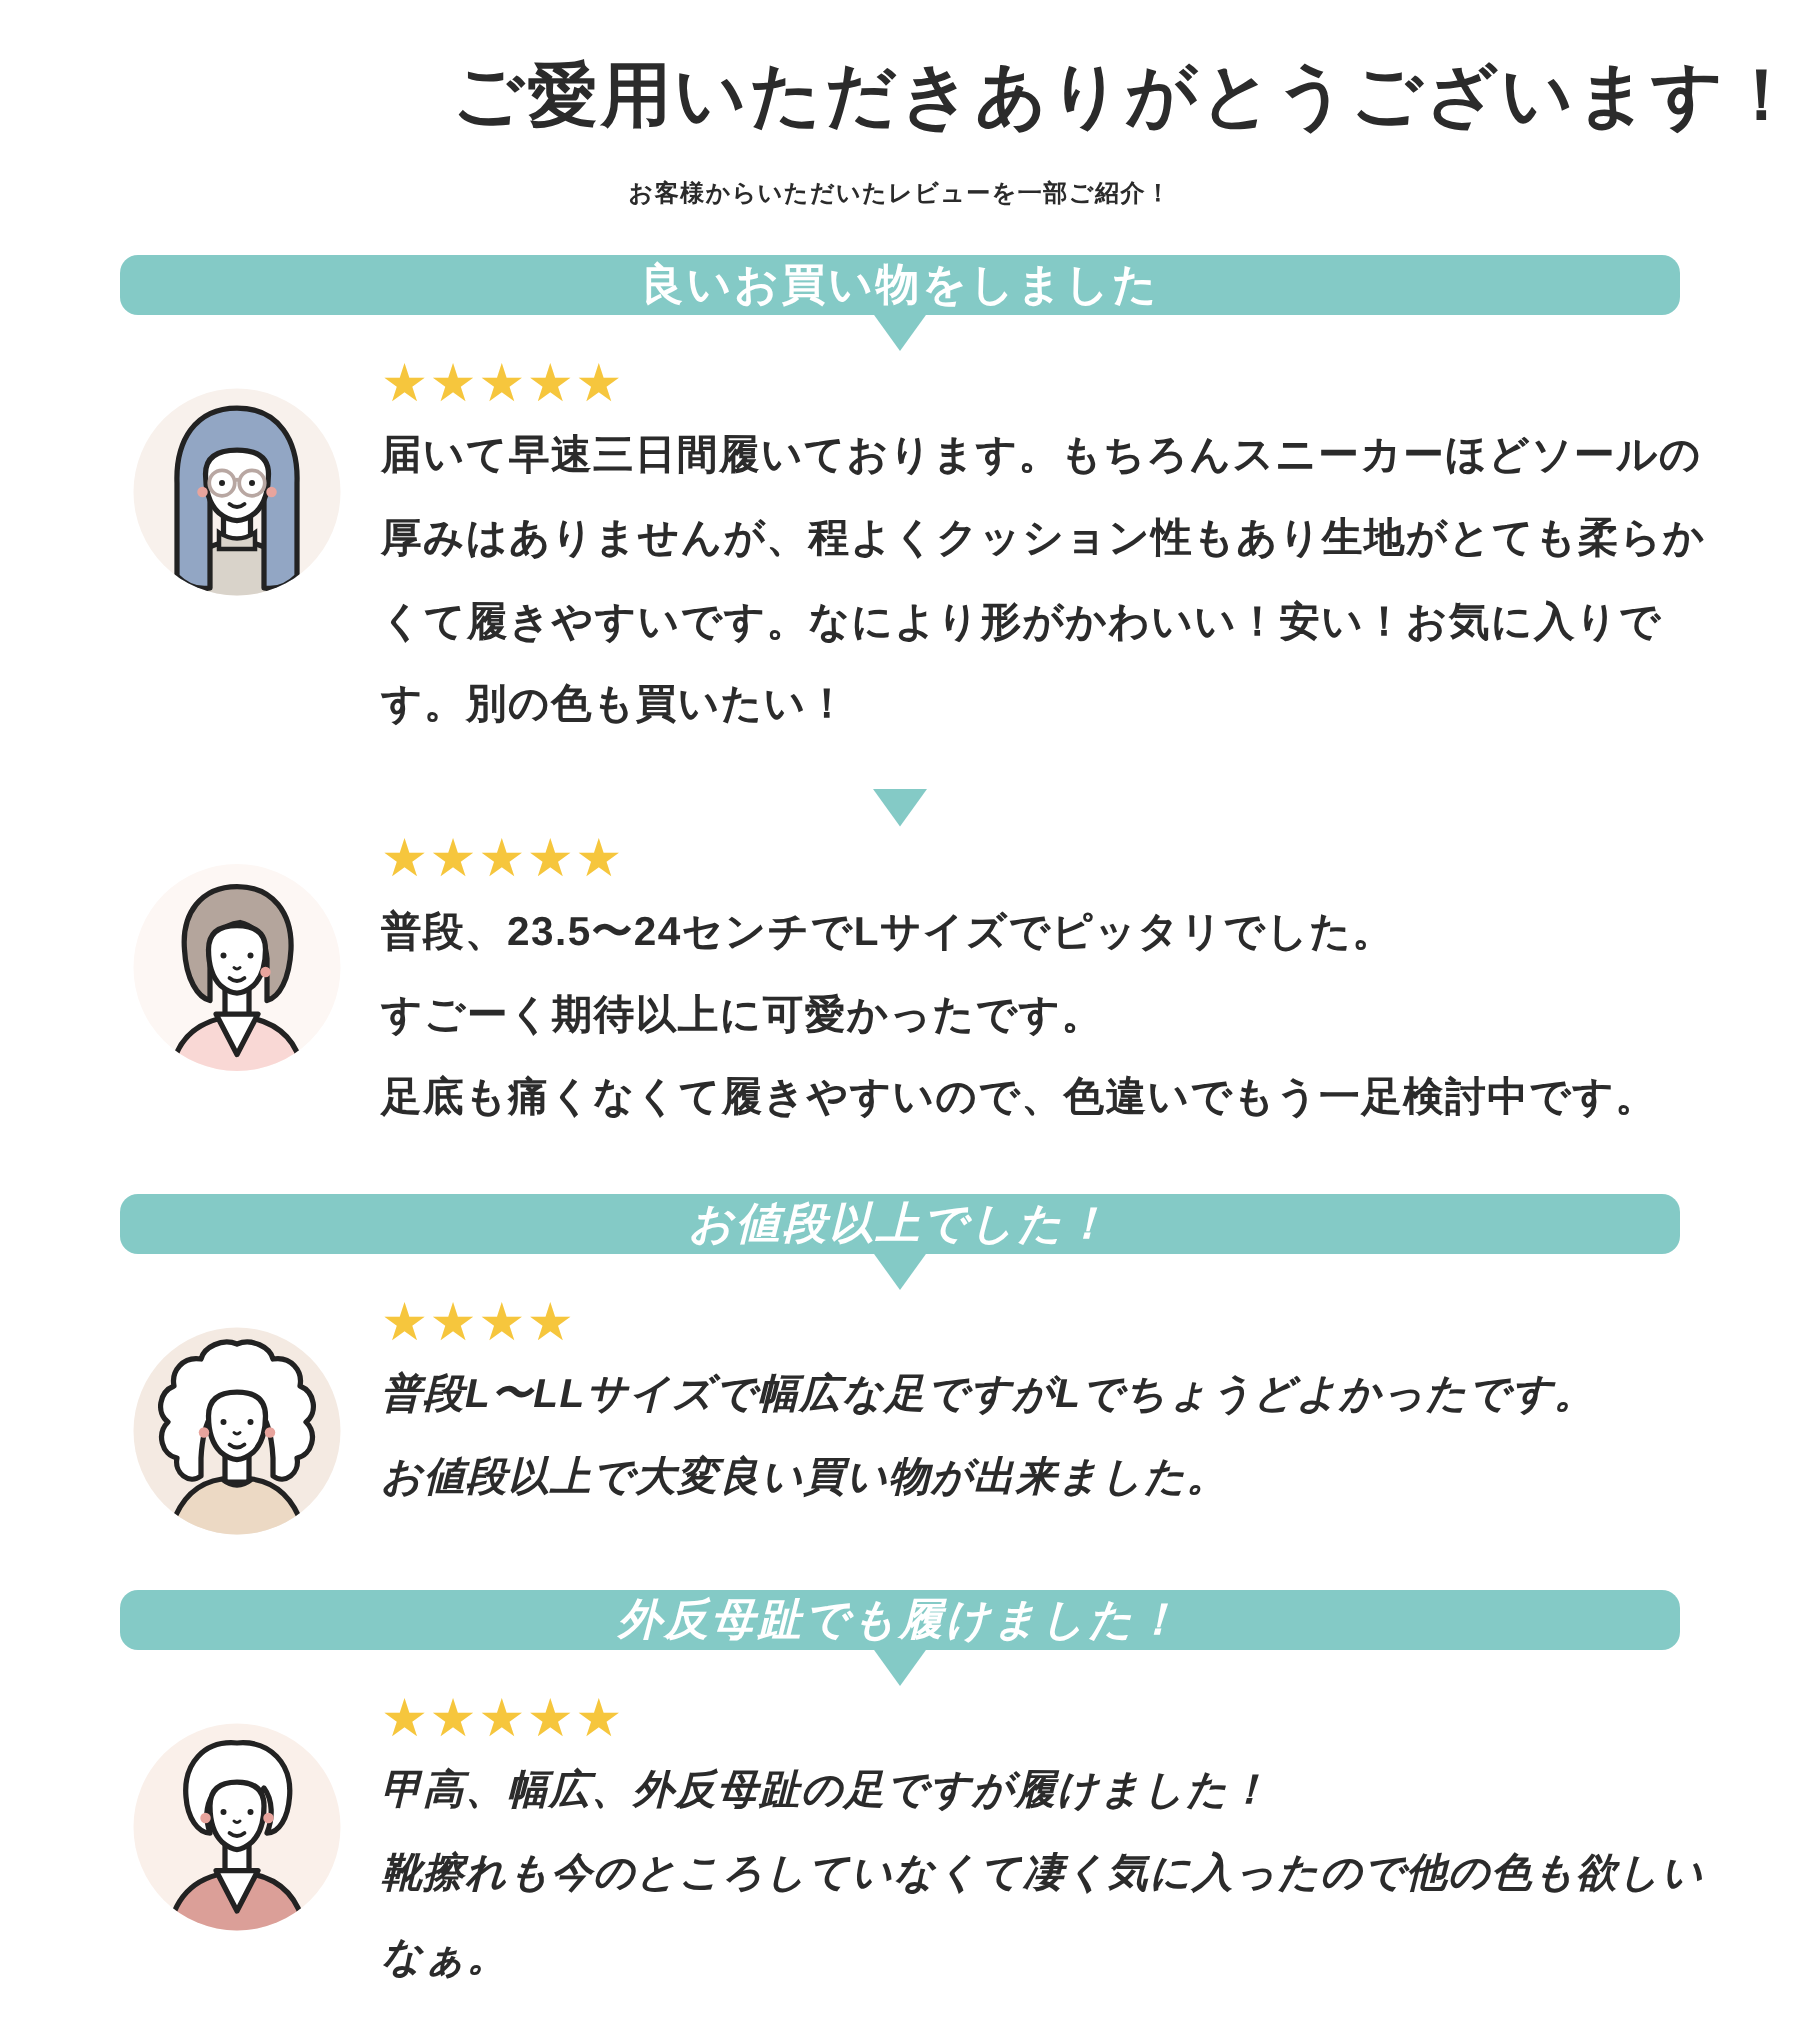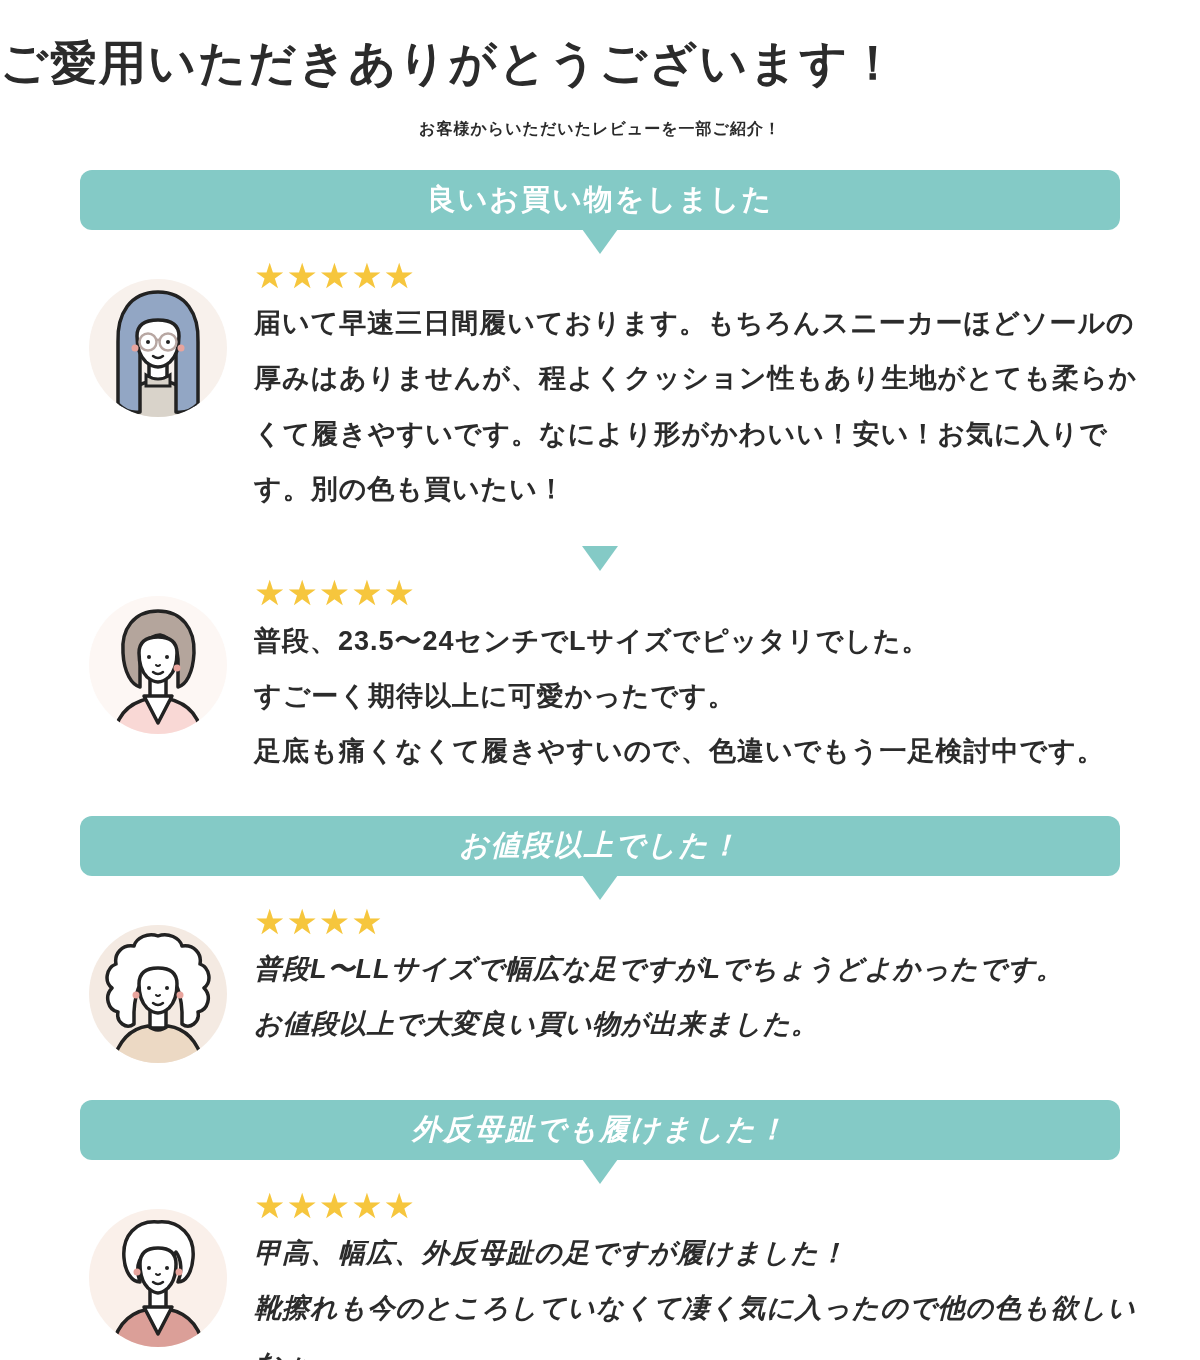--- a/index.html
+++ b/index.html
@@ -12,38 +12,38 @@
   body{
     width:1200px;
     min-height:1360px;
     font-family:"Liberation Sans","DejaVu Sans",sans-serif;
     color:var(--text);
     overflow-x:hidden;
   }
   .page{width:1200px;padding-top:34px;}
   .page-title{
     margin:0;
-    text-align:left;
+    text-align:right;
     font-size:47px;
     font-weight:700;
     letter-spacing:2px;
     line-height:1.25;
   }
   .page-subtitle{
     margin:26px 0 0;
     text-align:center;
     font-size:16px;
     font-weight:700;
     letter-spacing:1px;
   }
   .review-section{margin-top:30px;}
   .review-section.gap-lg{margin-top:36px;font-style:italic;}
   .banner{
     margin:0 80px;
-    height:60px;
+    height:40px;
     background:var(--accent);
     border-radius:12px;
     display:flex;
     align-items:center;
     justify-content:center;
     color:#ffffff;
     font-size:29px;
     font-weight:700;
     letter-spacing:2px;
   }

